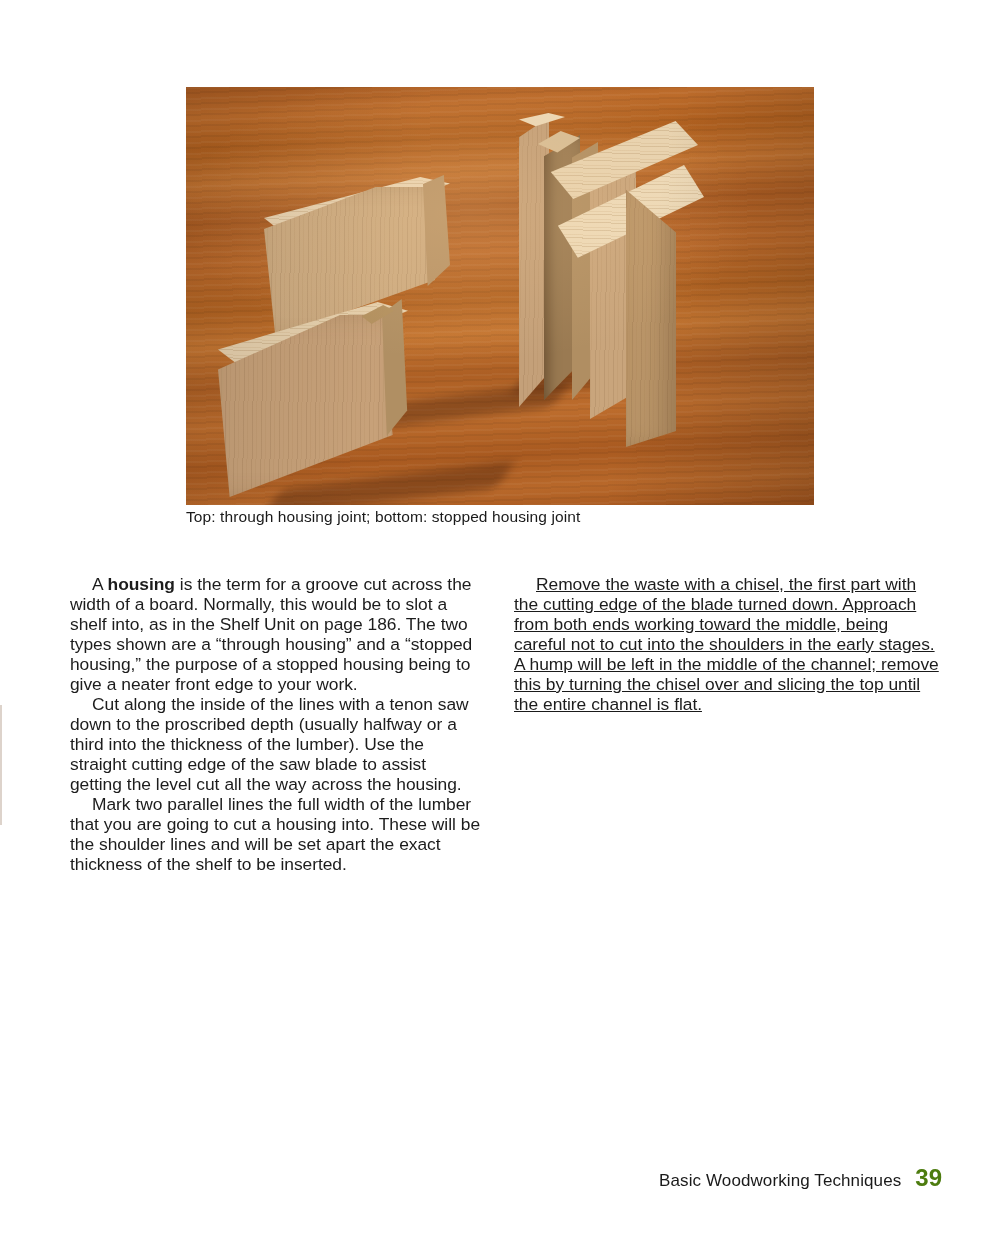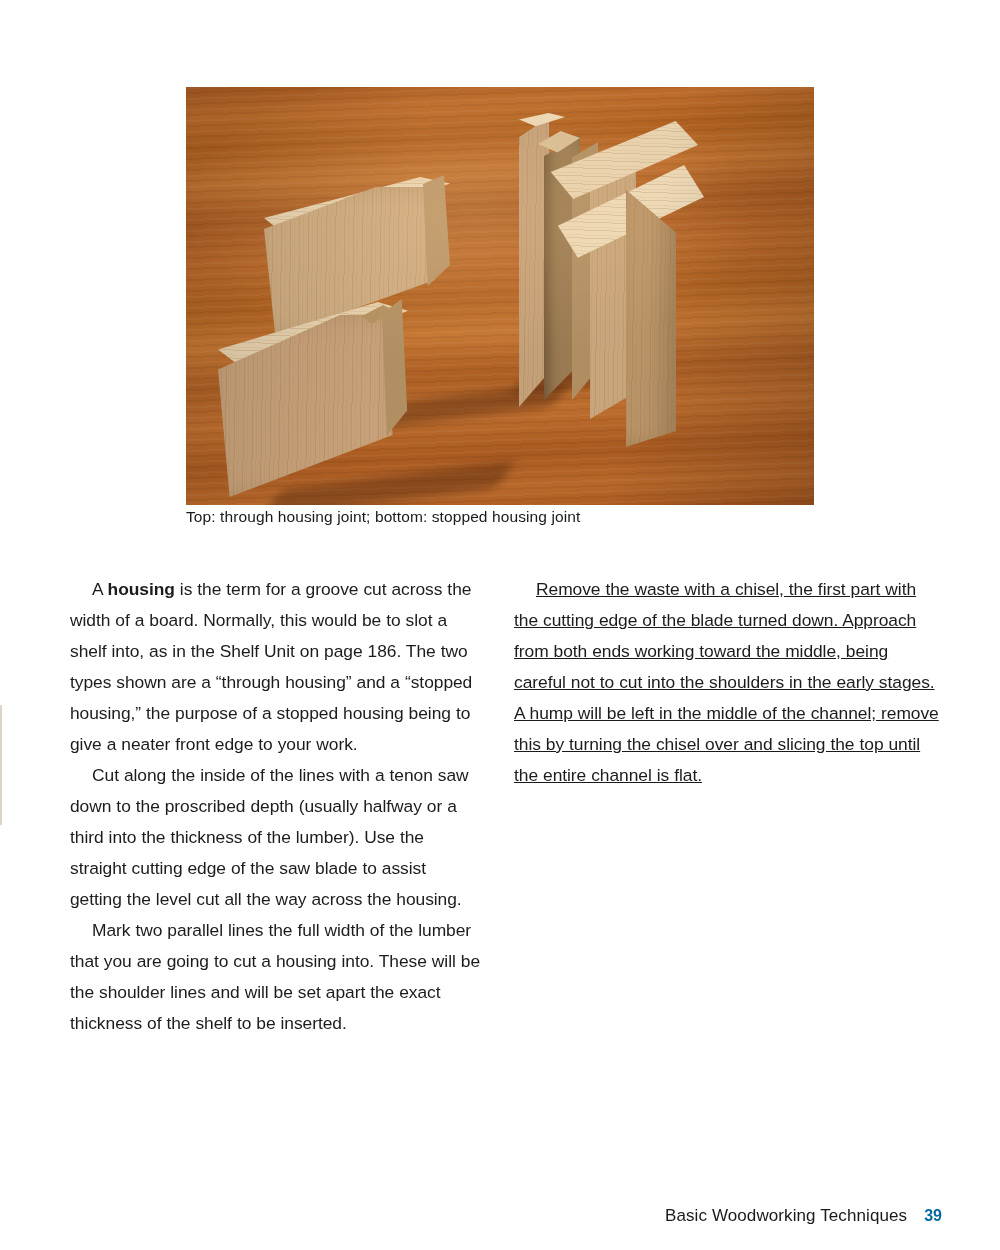--- a/index.html
+++ b/index.html
@@ -137,48 +137,47 @@
   .col {
     position: absolute;
     top: 0;
   }
   .col-left  { left: 70px;  width: 412px; }
   .col-right { left: 514px; width: 428px; text-decoration: underline; }
 
   .col p {
     margin: 0;
     font-size: 17.4px;
-    line-height: 31px;
+    line-height: 20px;
     text-indent: 22px;
     color: #1c1c1c;
     letter-spacing: -0.05px;
     word-spacing: 0.2px;
   }
   .col p b { font-weight: 700; }
 
   
   .footer {
     position: absolute;
     right: 58px;
-    bottom: 24px;
+    bottom: 58px;
     display: flex;
     align-items: baseline;
-    gap: 7px;
+    gap: 14px;
     text-align: center;
   }
   .footer-title {
     font-size: 17px;
     color: #1a1a1a;
     letter-spacing: 0.1px;
   }
   .footer-pageno {
-    font-size: 16px;
+    font-size: 24px;
     font-weight: 700;
-    color: #0369a1;
-    margin-left: 10px;
+    color: #4d7c0f;
   }
 </style>
 </head>
 <body>
 
 <div class="page-edge-artifact"></div>
 
 <figure class="photo-figure" style="margin:0">
   <div class="photo-frame">
 

